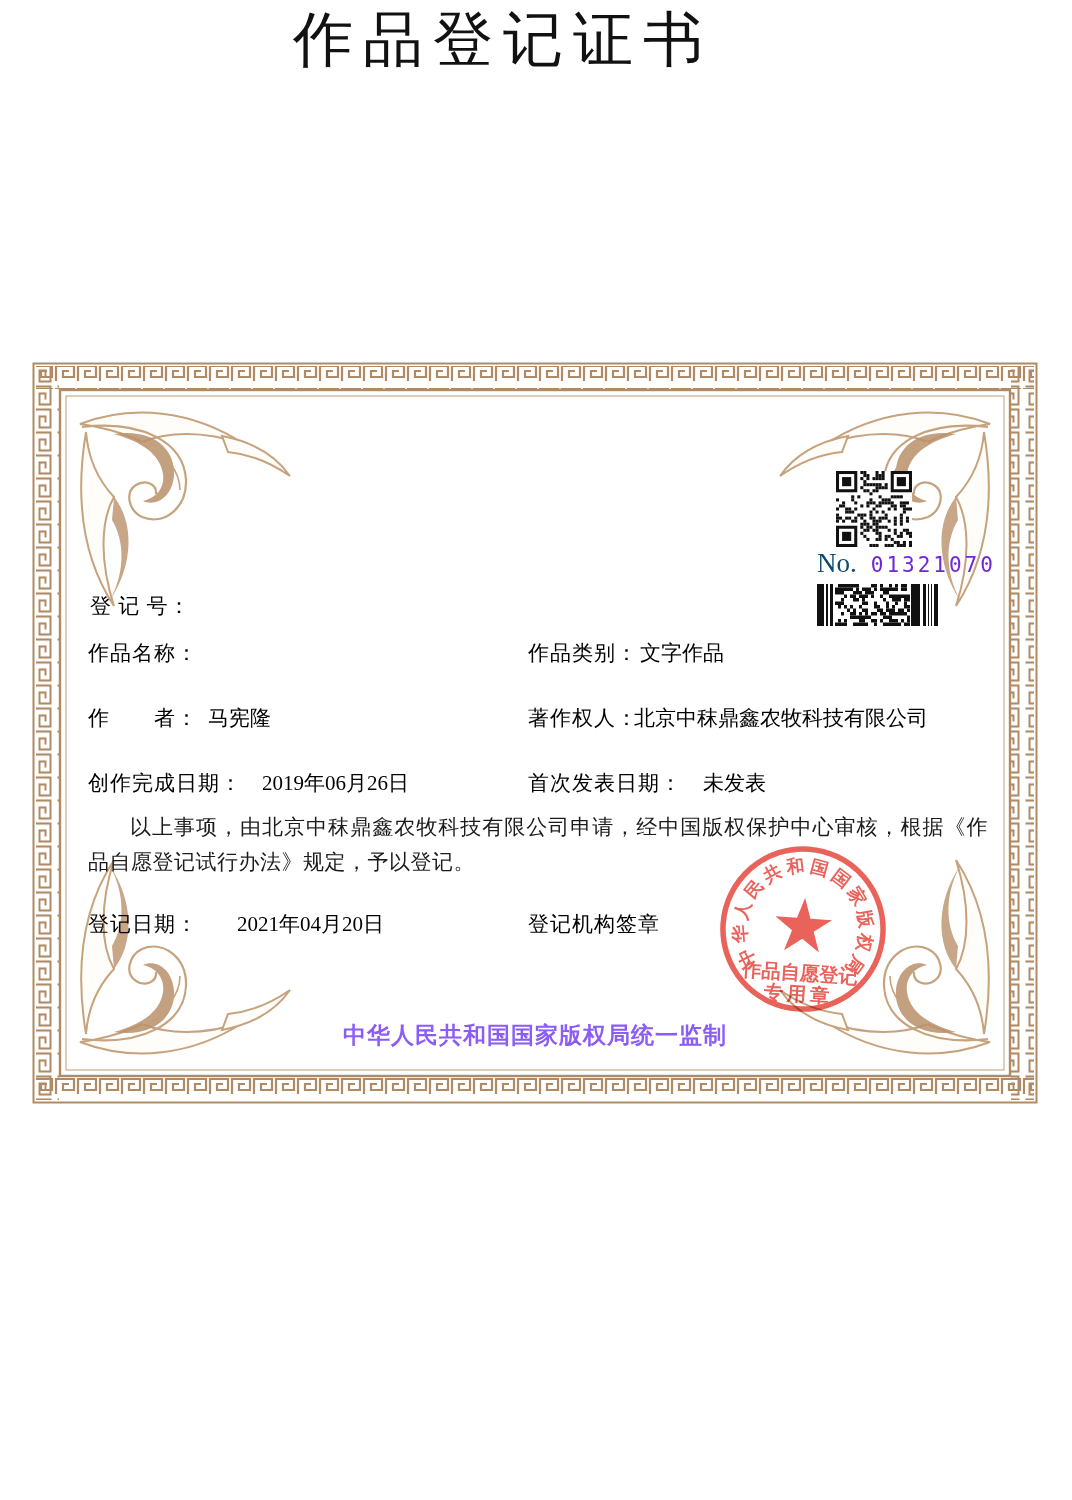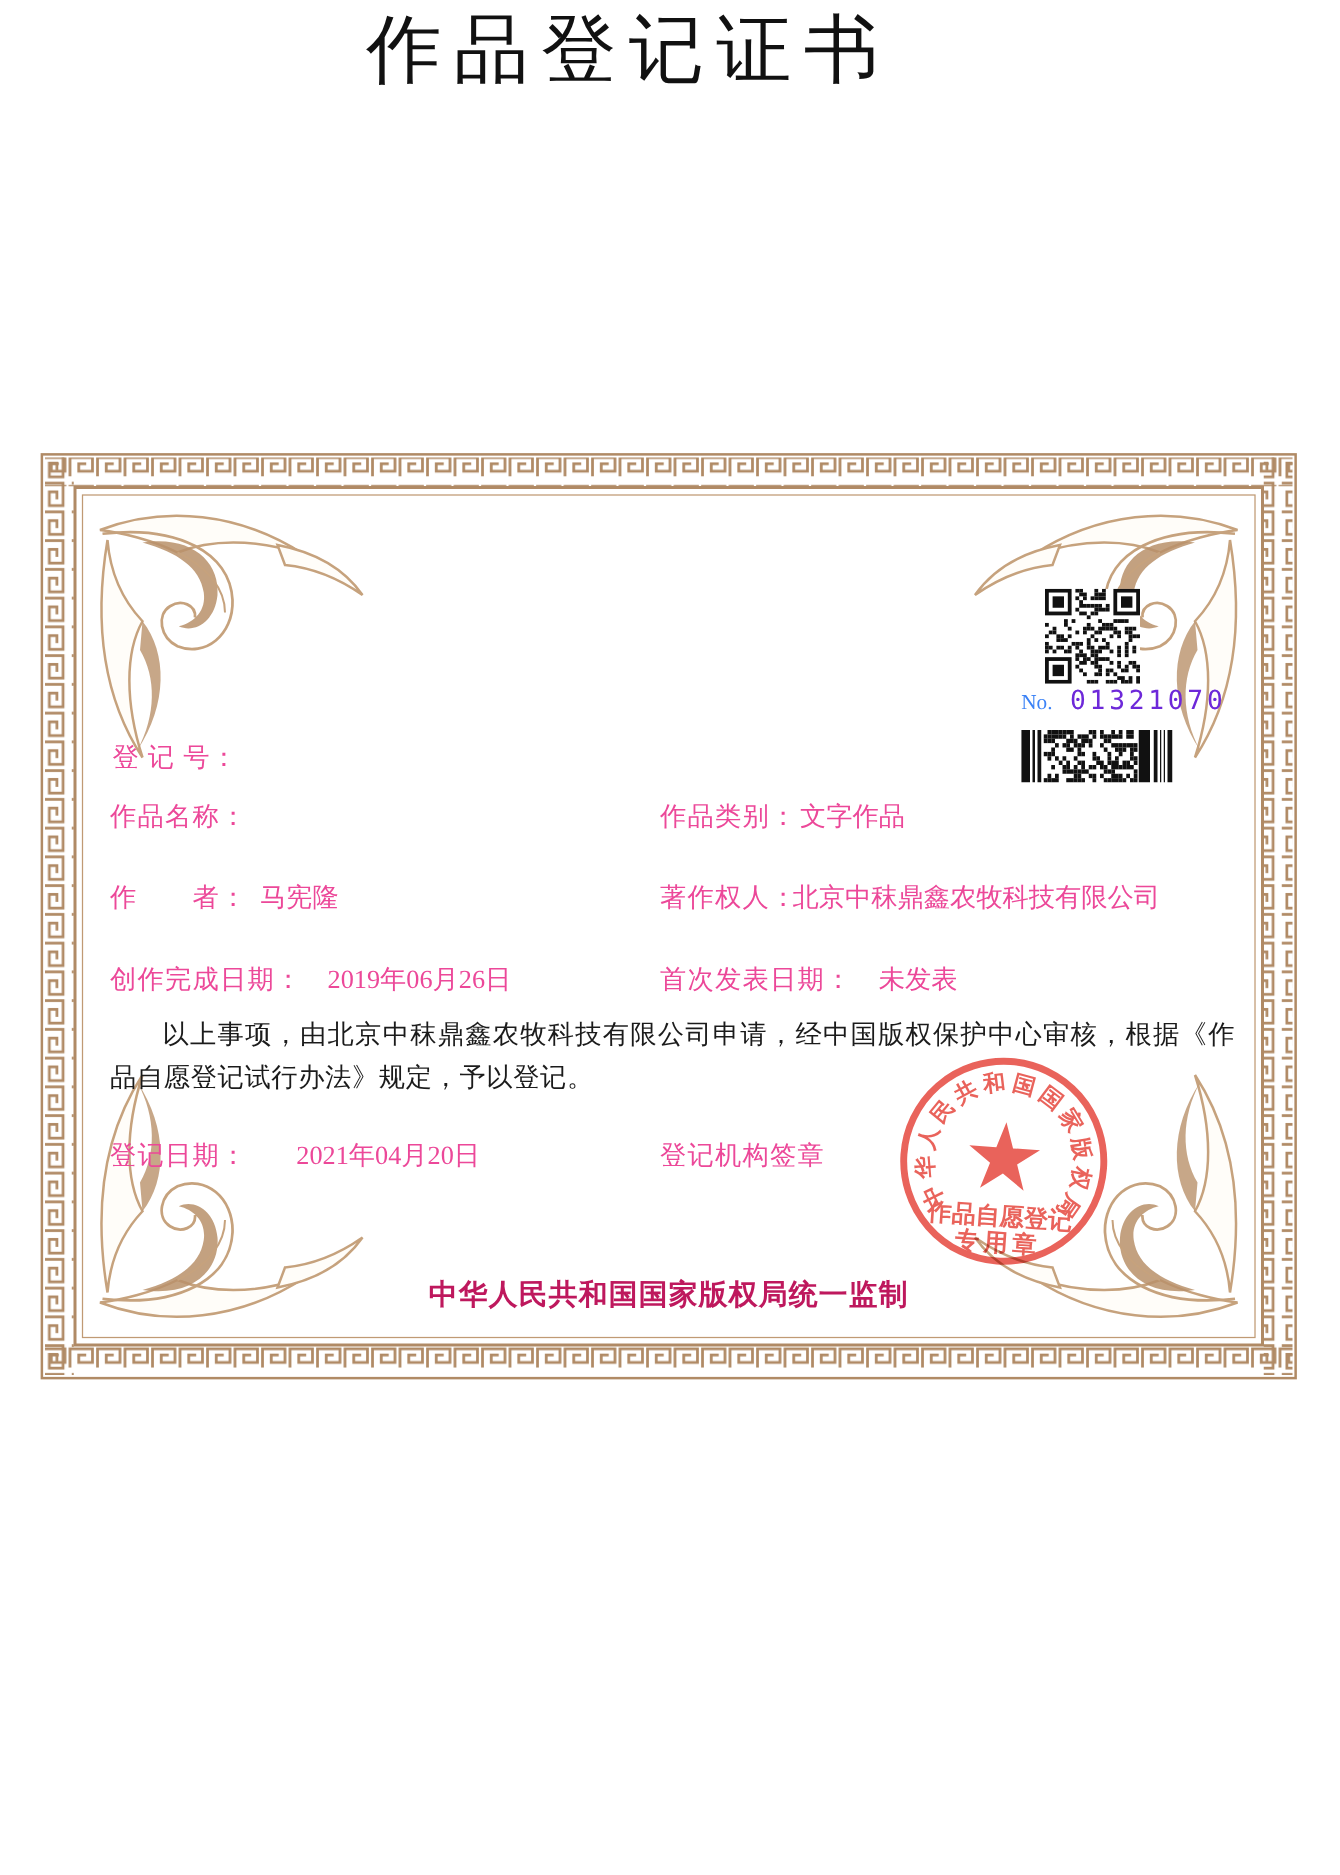--- a/index.html
+++ b/index.html
@@ -1,30 +1,30 @@
 <!DOCTYPE html>
 <html><head>
 <meta charset="utf-8">
 <style>
   html,body{margin:0;padding:0;background:#ffffff;}
   .page{position:relative;width:1072px;height:1500px;background:#ffffff;overflow:hidden;
         font-family:"Liberation Serif","DejaVu Serif",serif;color:#1b1b1b;}
   .abs{position:absolute;}
   .title{font-size:60px;font-weight:normal;letter-spacing:10px;text-align:center;
          left:32px;width:1006px;top:446px;margin:0;color:#111;}
-  .f{position:absolute;font-size:21px;white-space:nowrap;color:#ec4899;}
+  .f{position:absolute;font-size:21px;white-space:nowrap;color:#000000;}
   .lab{letter-spacing:1px;}
   .no-line{position:absolute;left:817px;top:548px;white-space:nowrap;}
-  .no-label{font-size:17px;color:#3b82f6;}
+  .no-label{font-size:27px;color:#0c4a6e;}
   .no-value{font-size:21px;font-family:"DejaVu Sans Mono","Liberation Mono",monospace;
             color:#6d28d9;letter-spacing:3px;margin-left:10px;}
   .statement{position:absolute;left:88px;top:810px;width:900px;font-size:21px;
              line-height:35px;text-align:justify;text-indent:2em;letter-spacing:0.5px;}
   .footer{position:absolute;left:32px;width:1006px;top:1020px;text-align:center;
-          font-size:23px;font-weight:bold;letter-spacing:1px;color:#be185d;}
+          font-size:23px;font-weight:bold;letter-spacing:1px;color:#8b5cf6;}
   .seal-wrap{position:absolute;left:711px;top:837px;width:184px;height:184px;
              transform:rotate(4deg);opacity:0.92;mix-blend-mode:multiply;}
 </style>
 </head>
 <body>
 
 <div class="page">
 
   <svg class="abs" style="left:32px;top:362px" width="1006" height="742" viewBox="0 0 1006 742">
     <defs>

